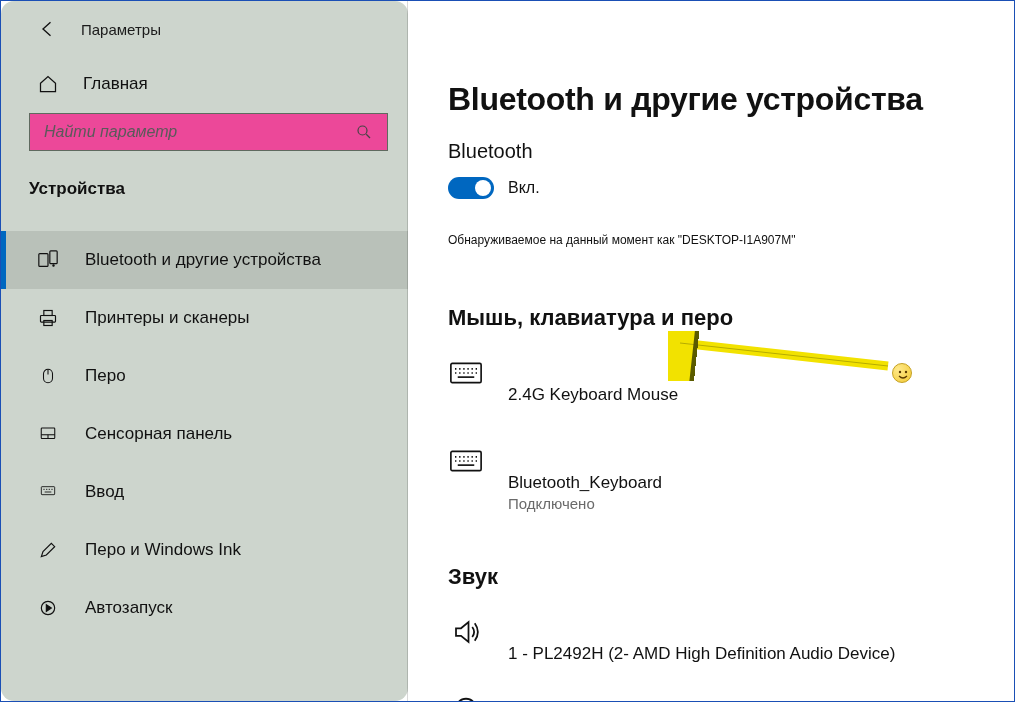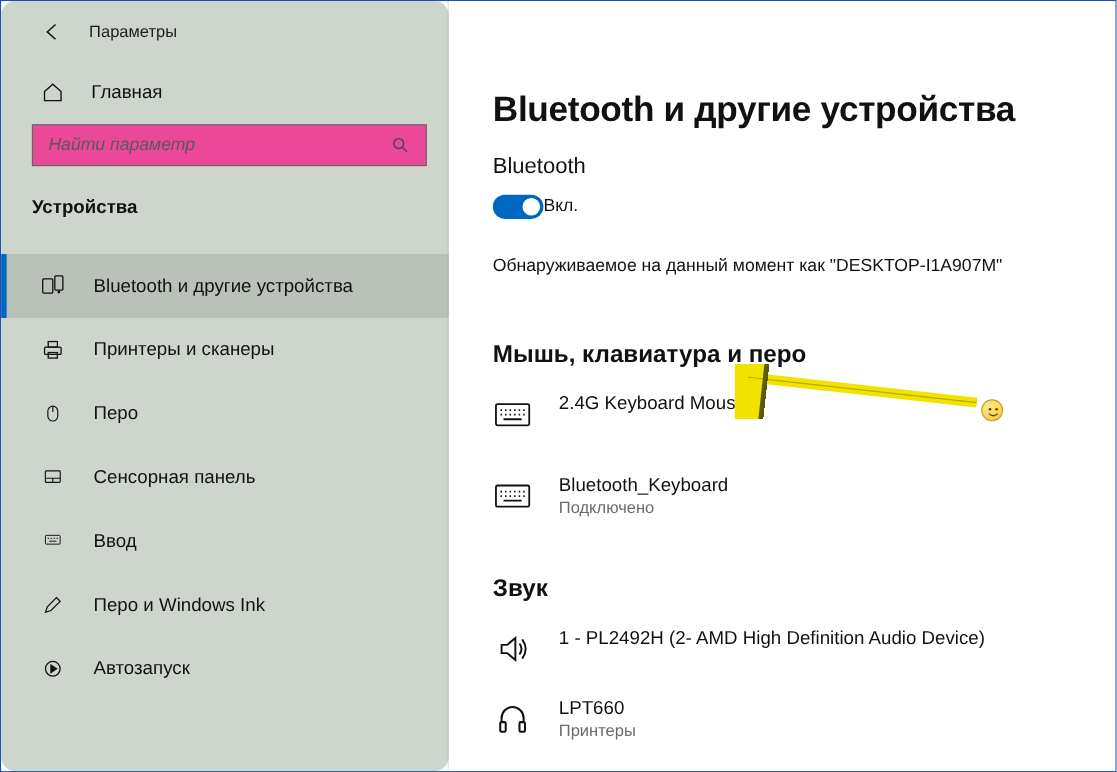--- a/index.html
+++ b/index.html
@@ -19,30 +19,30 @@
   .category-label { font-size: 17px; font-weight: 600; color: #111; padding: 28px 0 32px 28px; }
   .nav-items { display: flex; flex-direction: column; }
   .nav-item { display: flex; align-items: center; height: 58px; padding-left: 36px; gap: 26px; cursor: pointer; position: relative; }
   .nav-item.active { background: #b9c1b9; }
   .nav-item.active::before { content: ""; position: absolute; left: 0; top: 0; bottom: 0; width: 5px; background: #0067c0; }
   .nav-text { font-size: 17px; color: #111; }
   .icon { width: 22px; height: 22px; display: flex; align-items: center; justify-content: center; flex-shrink: 0; }
   .main { flex: 1; padding: 80px 40px 0 40px; background: #fff; position: relative; }
   .page-title { font-size: 32px; font-weight: 600; color: #111; letter-spacing: -0.3px; }
   .section-label { font-size: 20px; color: #111; margin-top: 22px; }
-  .toggle-row { display: flex; align-items: center; margin-top: 14px; }
+  .toggle-row { display: flex; align-items: center; gap: 14px; margin-top: 14px; }
   .toggle { width: 46px; height: 22px; border-radius: 11px; background: #0067c0; position: relative; cursor: pointer; }
   .toggle::after { content: ""; position: absolute; right: 3px; top: 3px; width: 16px; height: 16px; background: #fff; border-radius: 50%; }
   .toggle-label { font-size: 16px; color: #111; }
-  .discover-text { font-size: 16px; color: #111; margin-top: 34px; }
+  .discover-text { font-size: 12px; color: #111; margin-top: 34px; }
   .group-title { font-size: 22px; font-weight: 600; color: #111; margin-top: 58px; }
   .device-row { display: flex; align-items: flex-start; gap: 24px; margin-top: 22px; cursor: pointer; }
   .device-icon { width: 36px; height: 36px; display: flex; align-items: center; justify-content: center; margin-top: 2px; flex-shrink: 0; }
   .device-info { display: flex; flex-direction: column; gap: 2px; }
-  .device-name { font-size: 17px; color: #111; }
+  .device-name { font-size: 17px; color: #111; margin-top: 32px; }
   .device-status { font-size: 15px; color: #6a6a6a; }
   .annot-arrow { position: absolute; }
   .smiley { position: absolute; width: 20px; height: 20px; border-radius: 50%; background: radial-gradient(circle at 30% 30%, #ffe98a, #f2c934); border: 1px solid #c4a021; }
 </style>
 </head>
 <body>
 
 <div class="app">
 
   <div class="sidebar">

